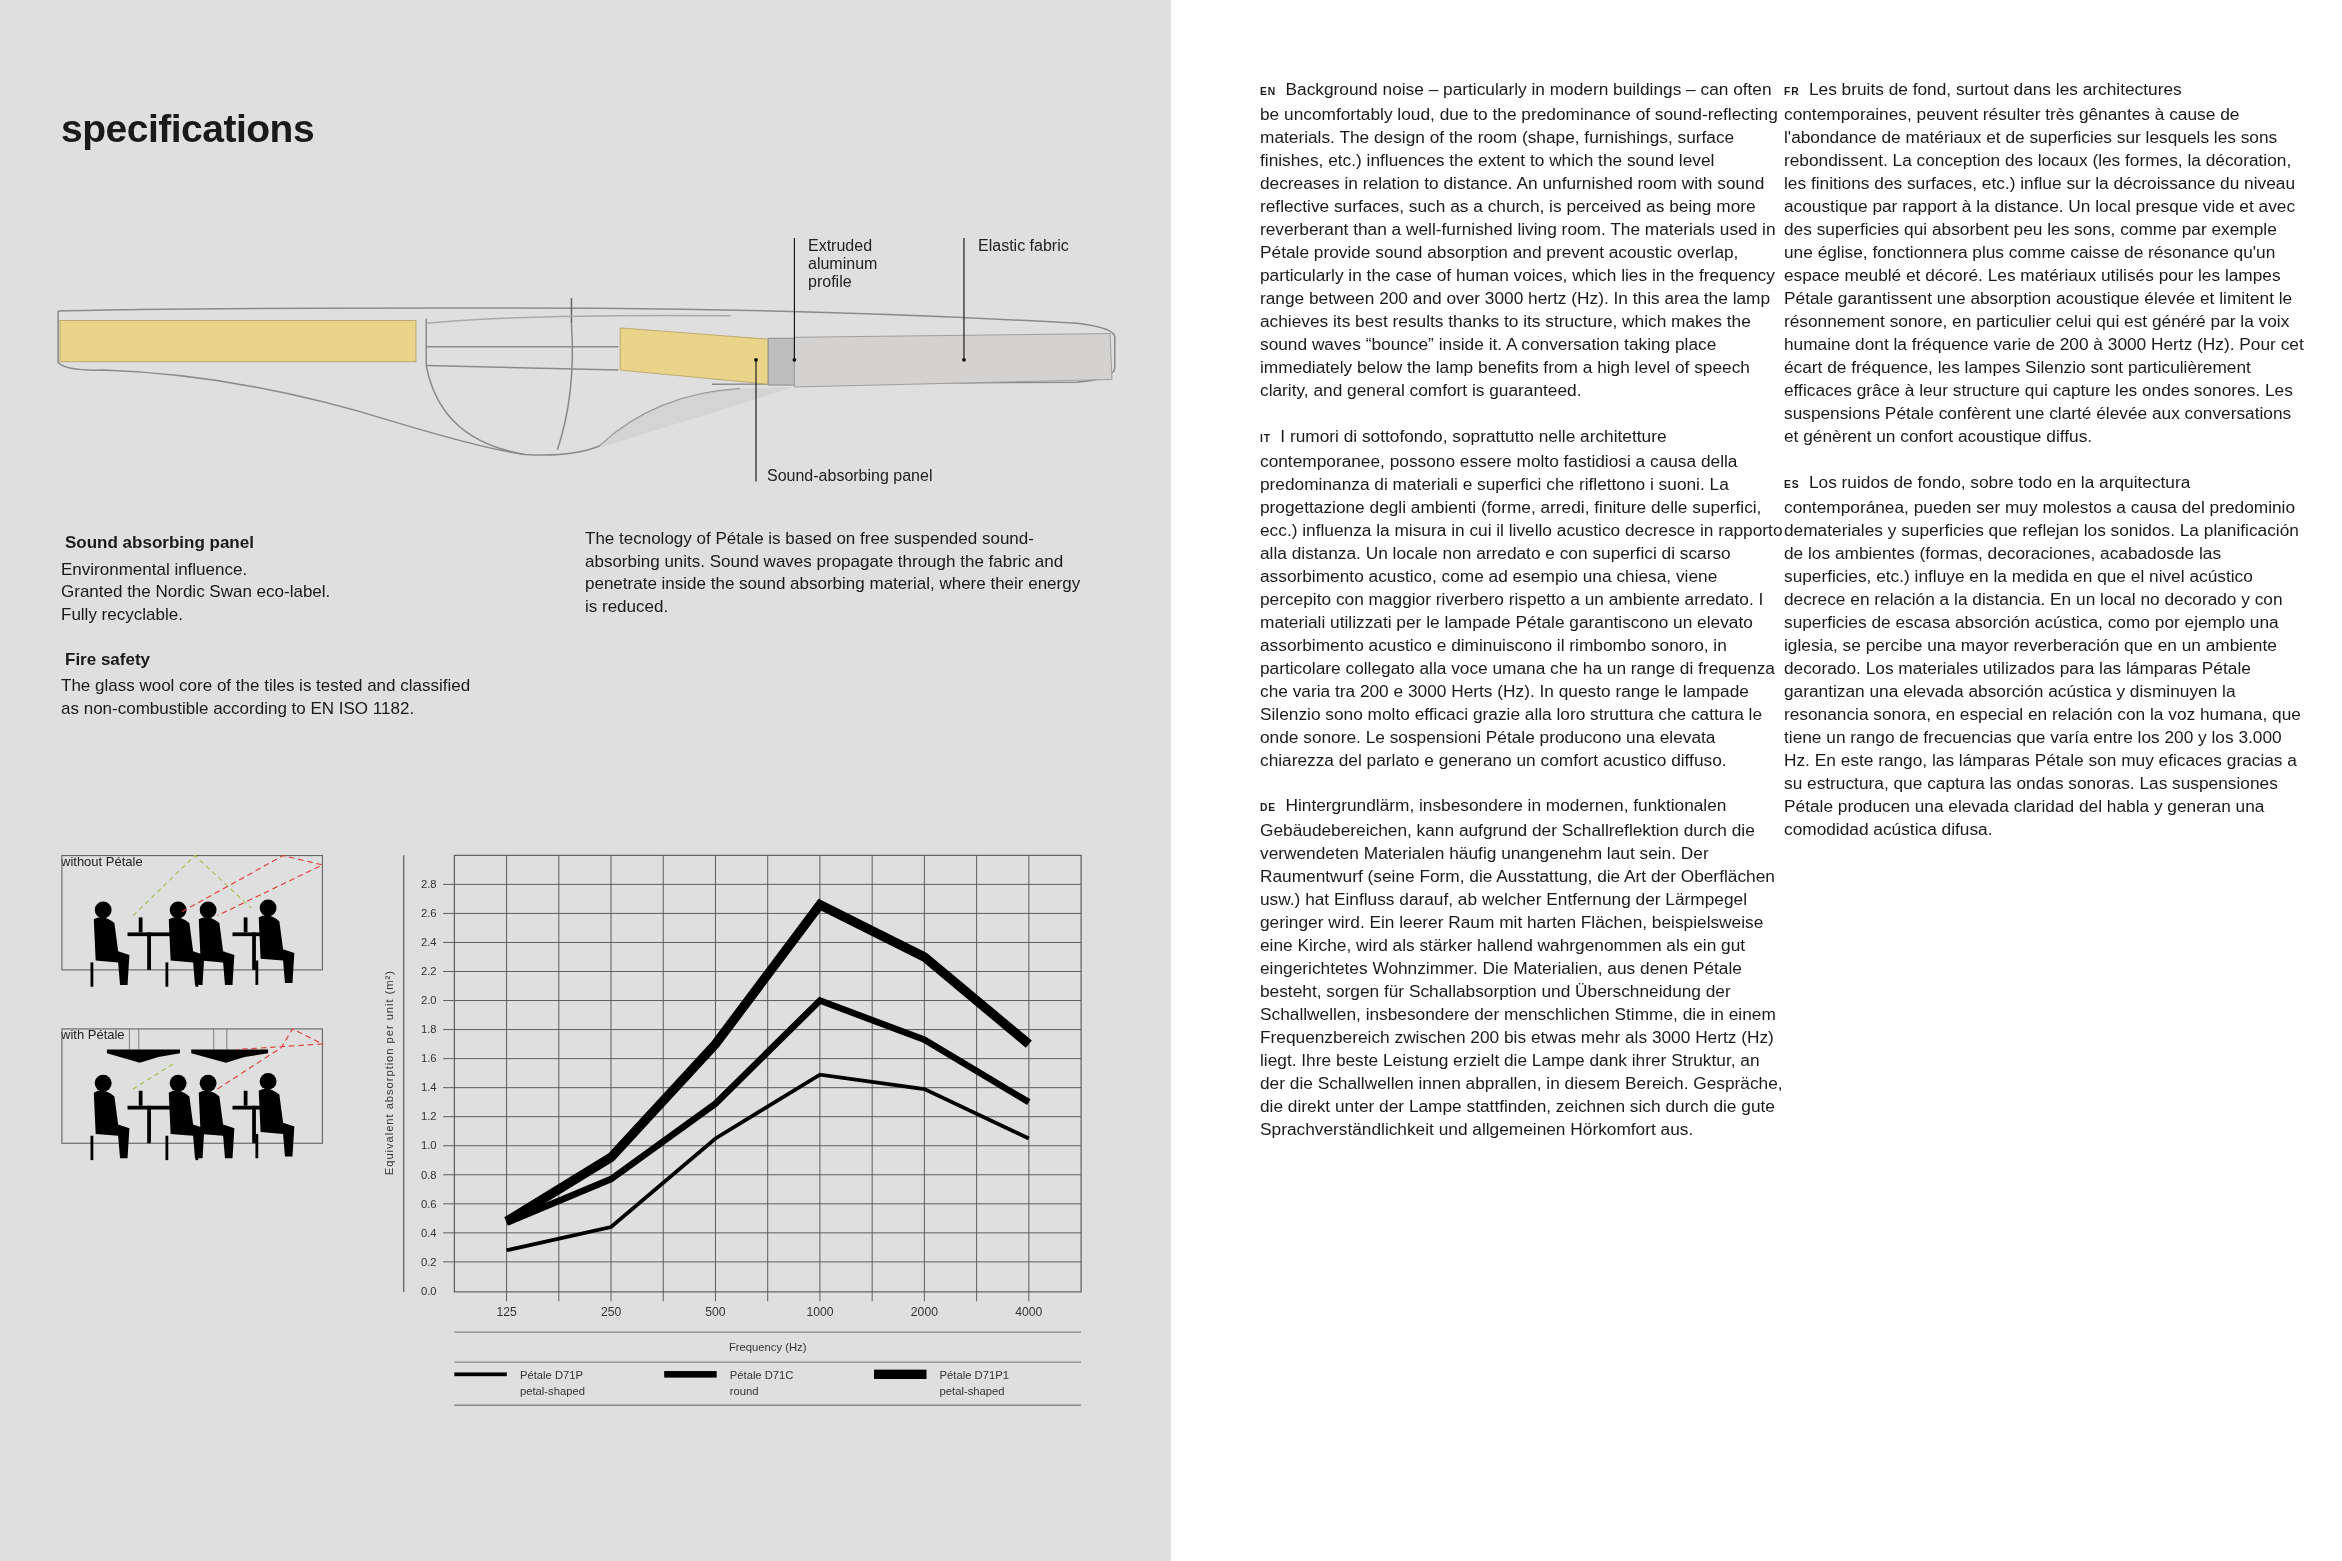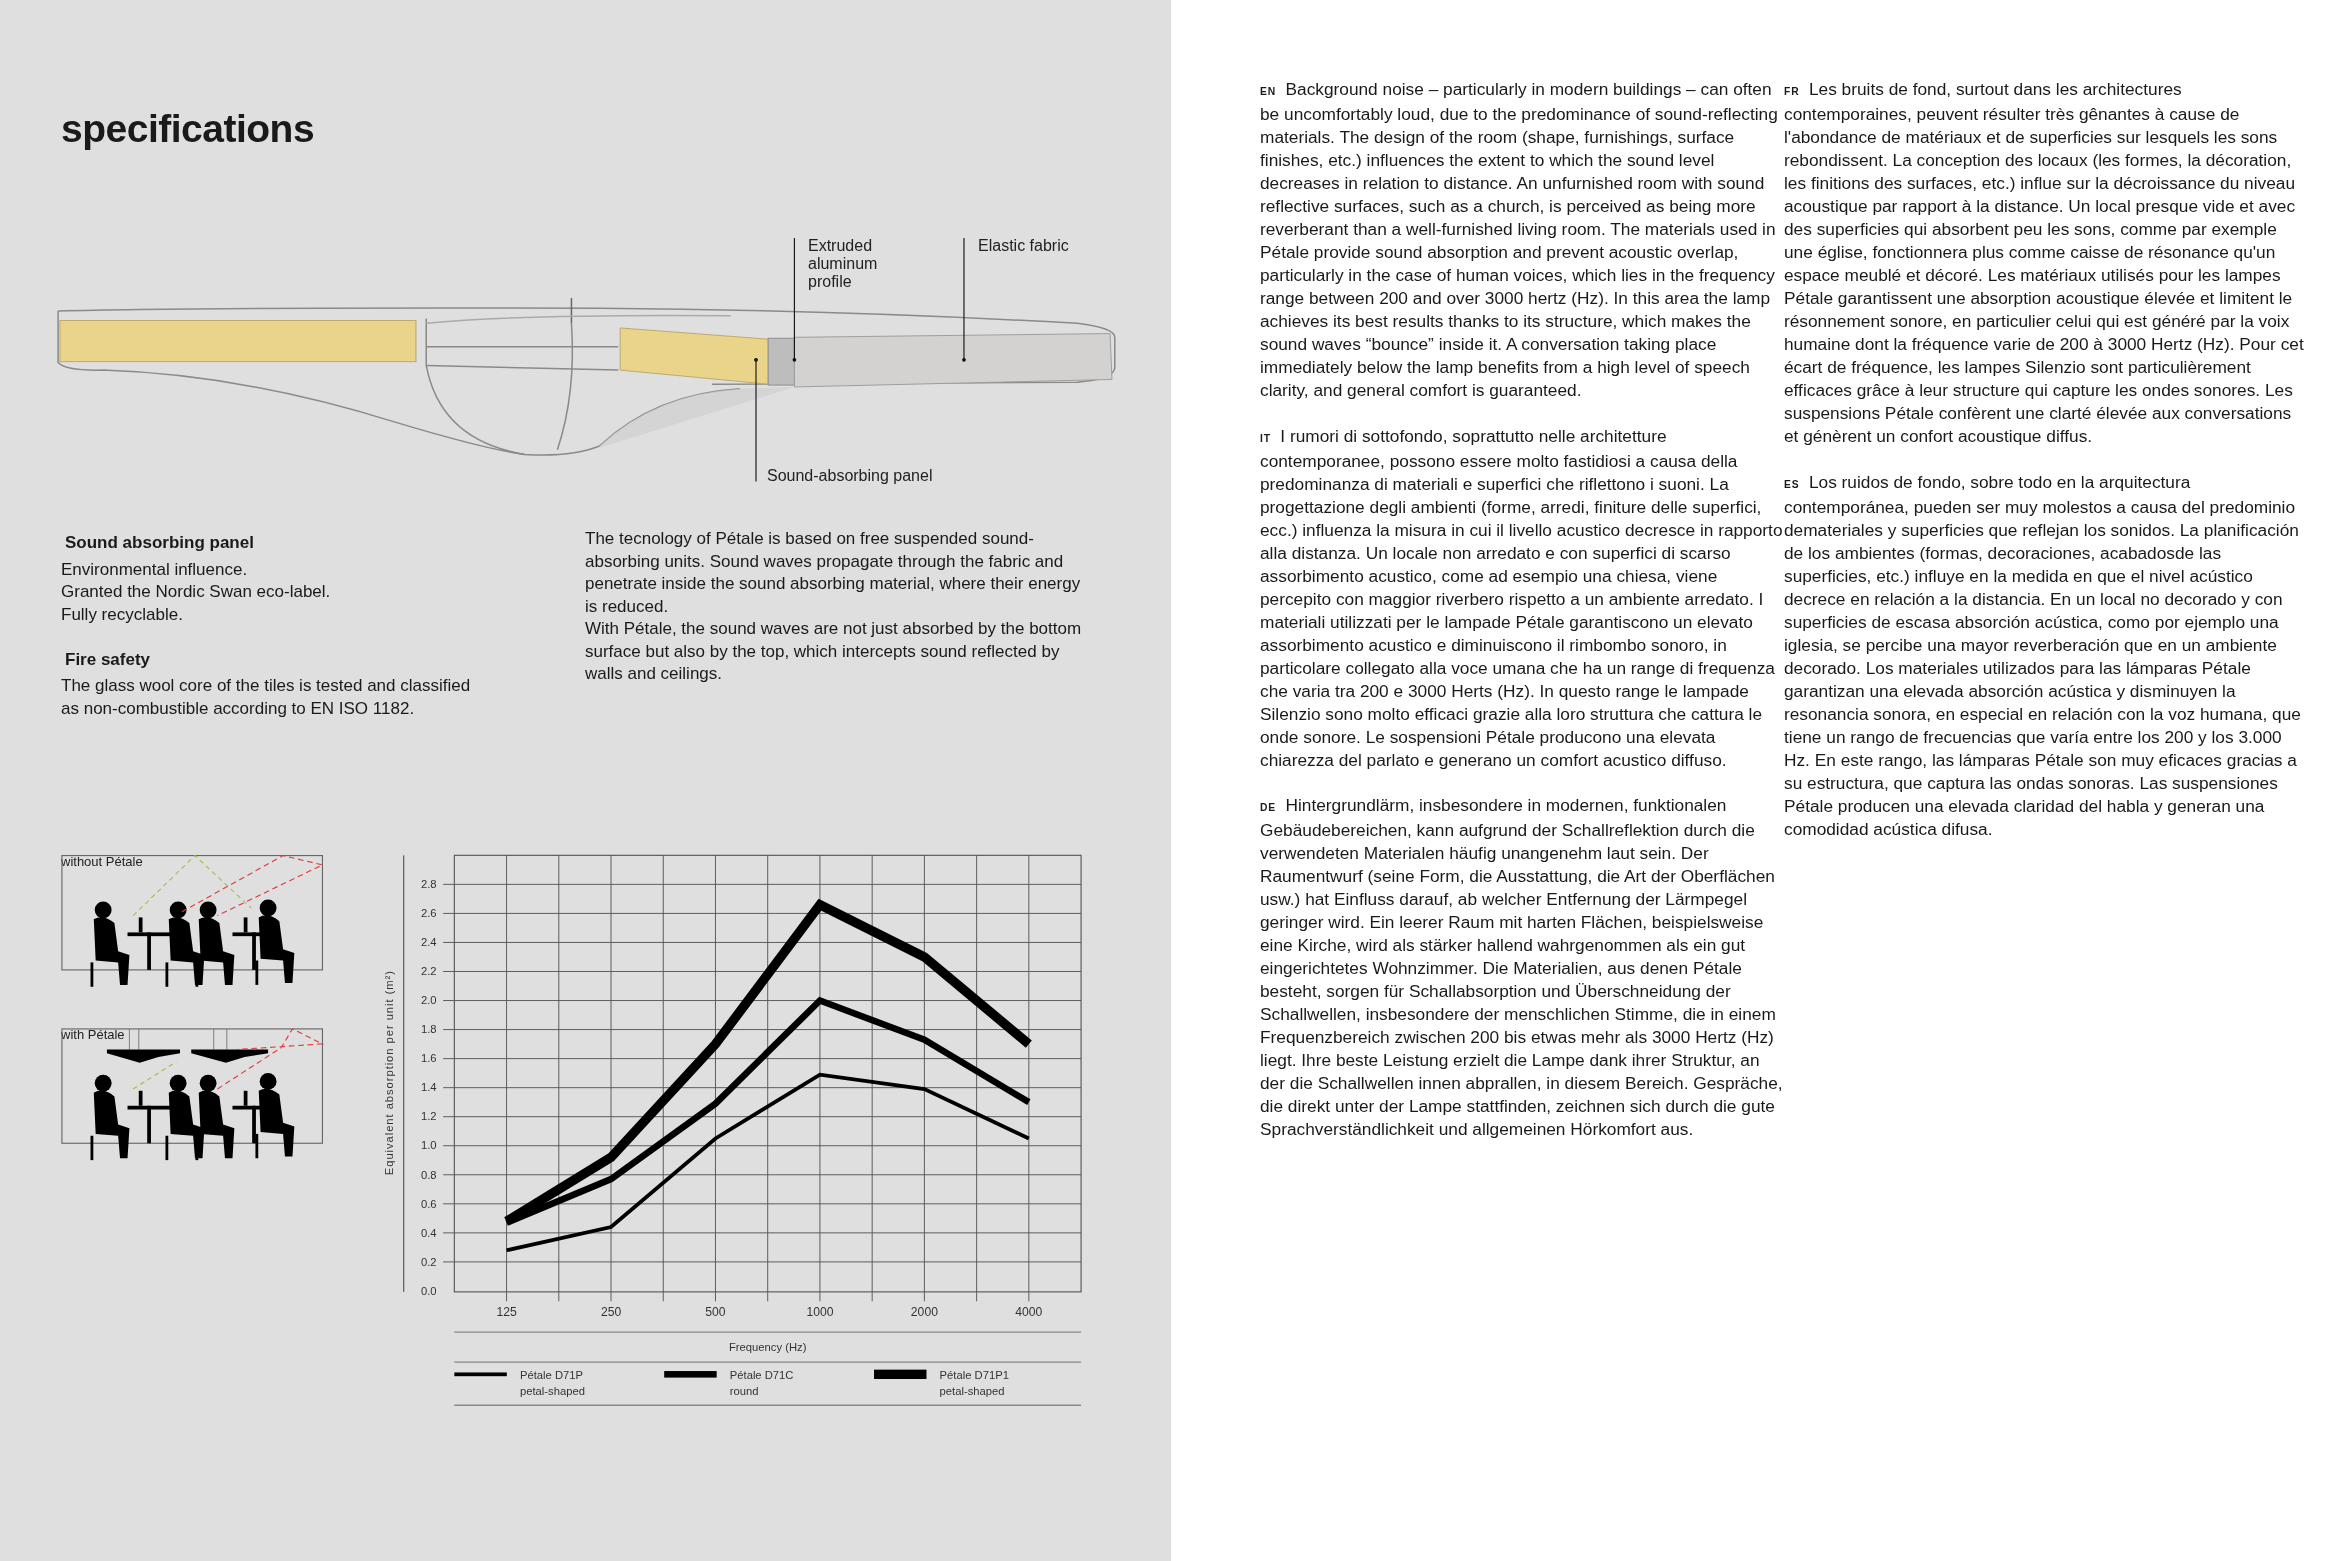--- a/index.html
+++ b/index.html
@@ -65,21 +65,20 @@
   <h3>Sound absorbing panel</h3>
   <p>Environmental influence.</p>
   <p>Granted the Nordic Swan eco-label.</p>
   <p>Fully recyclable.</p>
   <h3 style="margin-top:22.5px">Fire safety</h3>
   <p>The glass wool core of the tiles is tested and classified</p>
   <p>as non-combustible according to EN ISO 1182.</p>
 </div>
 <div class="spec" style="left:585px;top:528px;width:506px;">
   <p>The tecnology of Pétale is based on free suspended sound-absorbing units. Sound waves propagate through the fabric and penetrate inside the sound absorbing material, where their energy is reduced.</p>
-  <p>With Pétale, the sound waves are not just absorbed by the bottom surface but also by the top, which intercepts sound reflected by walls and ceilings.</p>
 </div>
 
 <div class="room-label" style="left:61px;top:830px;">without Pétale</div>
 <div class="room-label" style="left:61px;top:1003px;">with Pétale</div>
 <svg id="rooms" style="position:absolute;left:0;top:0" width="375" height="1162" viewBox="0 0 400 1240">
     <rect x="66" y="913" width="278" height="122" fill="none" stroke="#666" stroke-width="1.2"></rect>
     <circle cx="110" cy="971" r="9" fill="#000"></circle>
     <path d="M100,981 Q110,975 122,985 L126,1015 L138,1019 L136,1051 L128,1051 L126,1027 L102,1025 Z" fill="#000"></path>
     <line x1="98" y1="1027" x2="98" y2="1053" stroke="#000" stroke-width="3"></line>
     <circle cx="190" cy="971" r="9" fill="#000"></circle>

